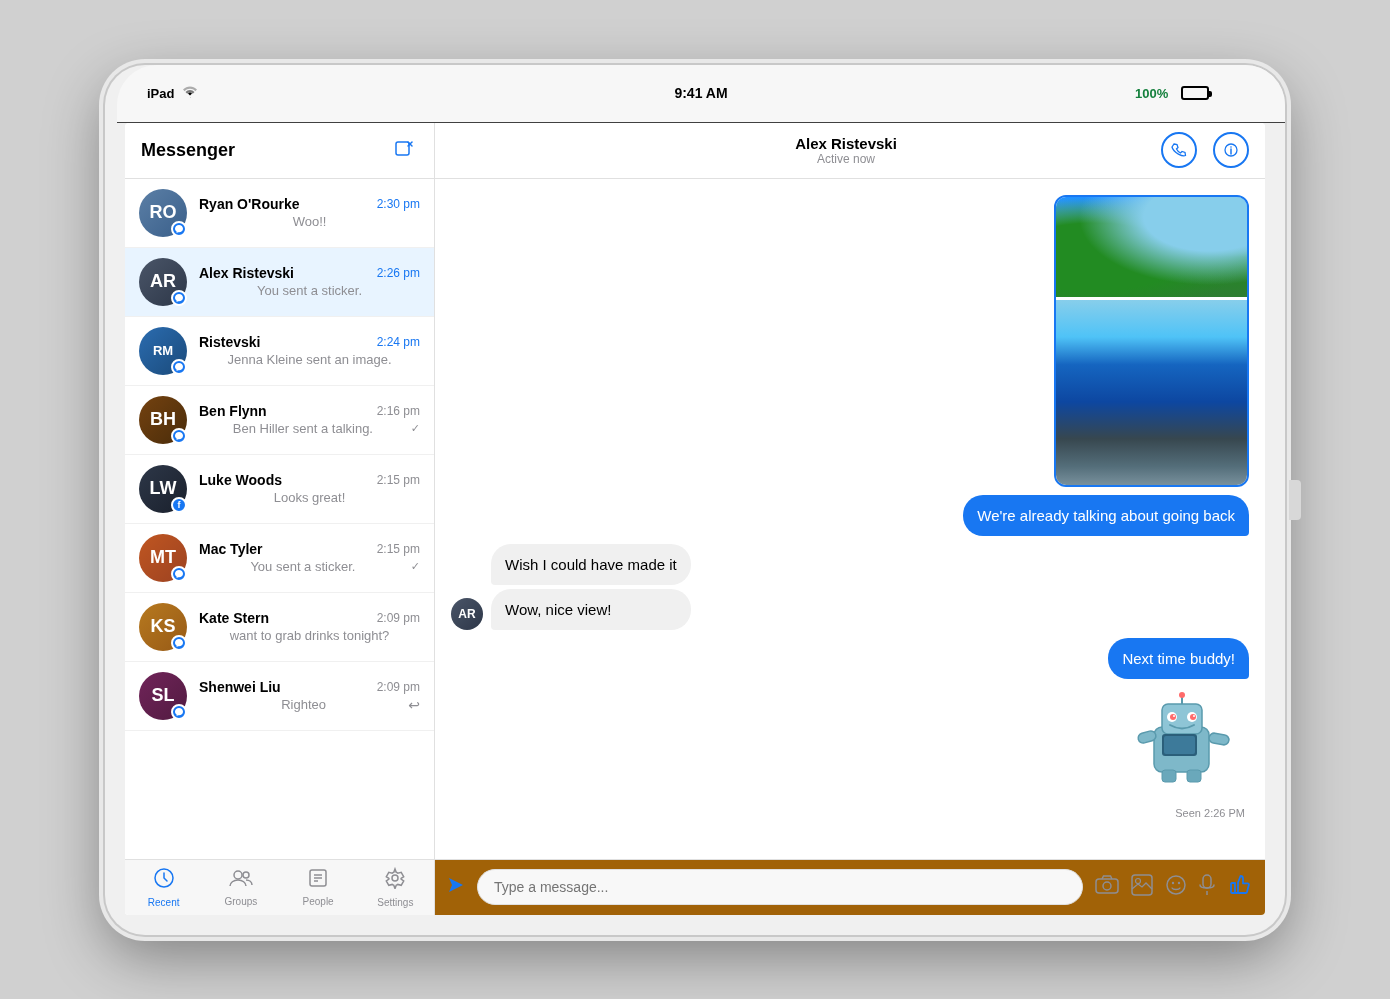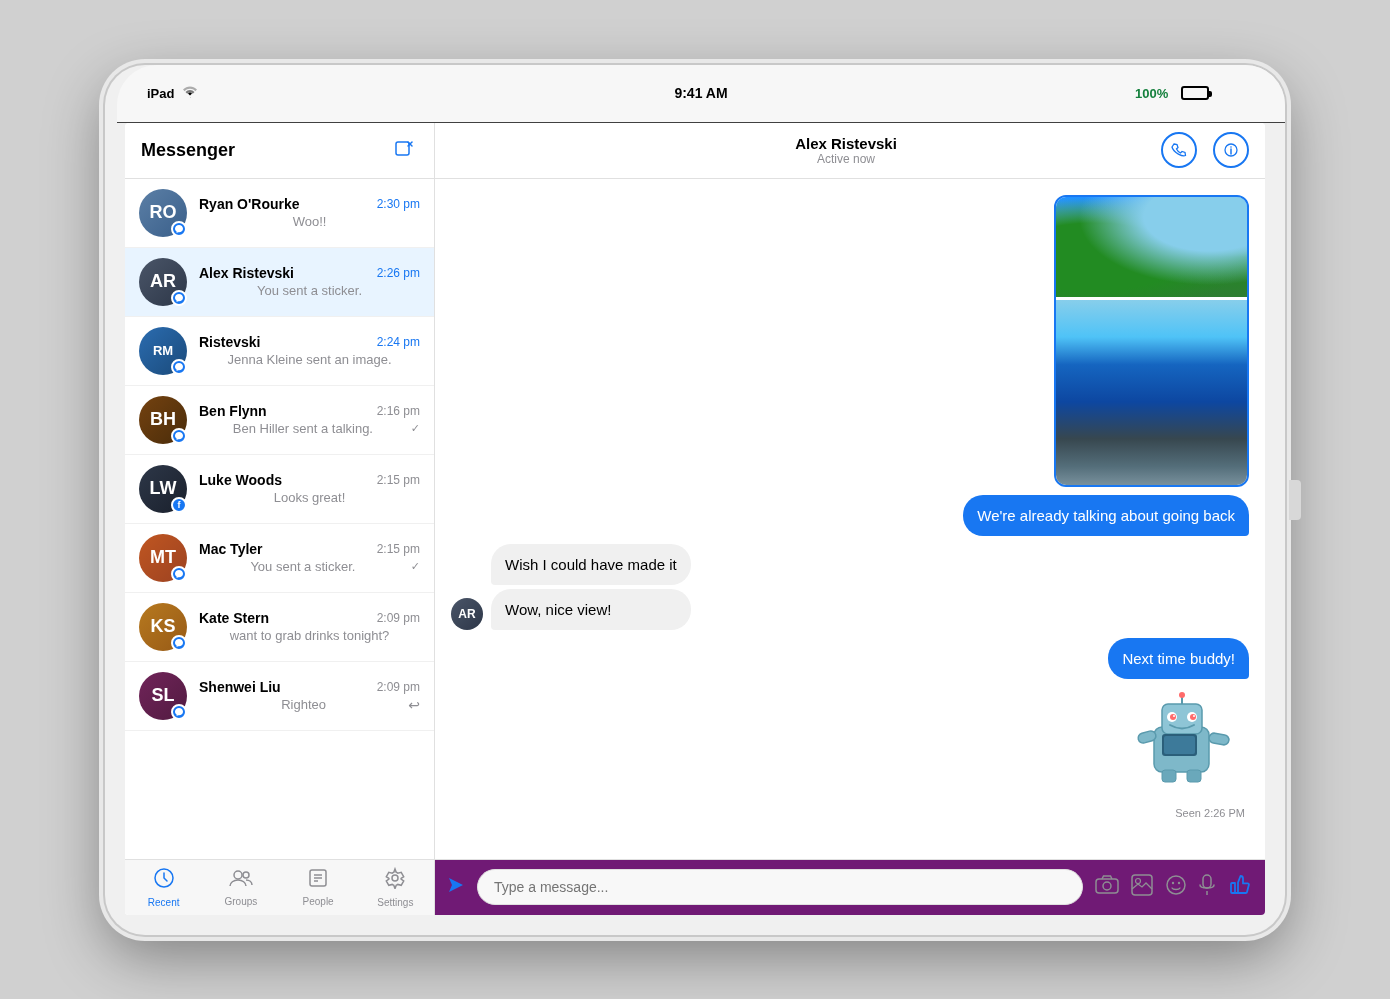--- a/index.html
+++ b/index.html
@@ -403,21 +403,21 @@
     }
 
     
     .input-bar {
       height: 56px;
       display: flex;
       align-items: center;
       padding: 0 12px;
       gap: 12px;
       border-top: 1px solid #e0e0e0;
-      background: #701a75;
+      background: #a16207;
     }
     .send-btn {
       color: #1877f2;
       font-size: 16px;
       cursor: pointer;
     }
     .msg-input {
       flex: 1;
       height: 36px;
       border: 1px solid #e0e0e0;

